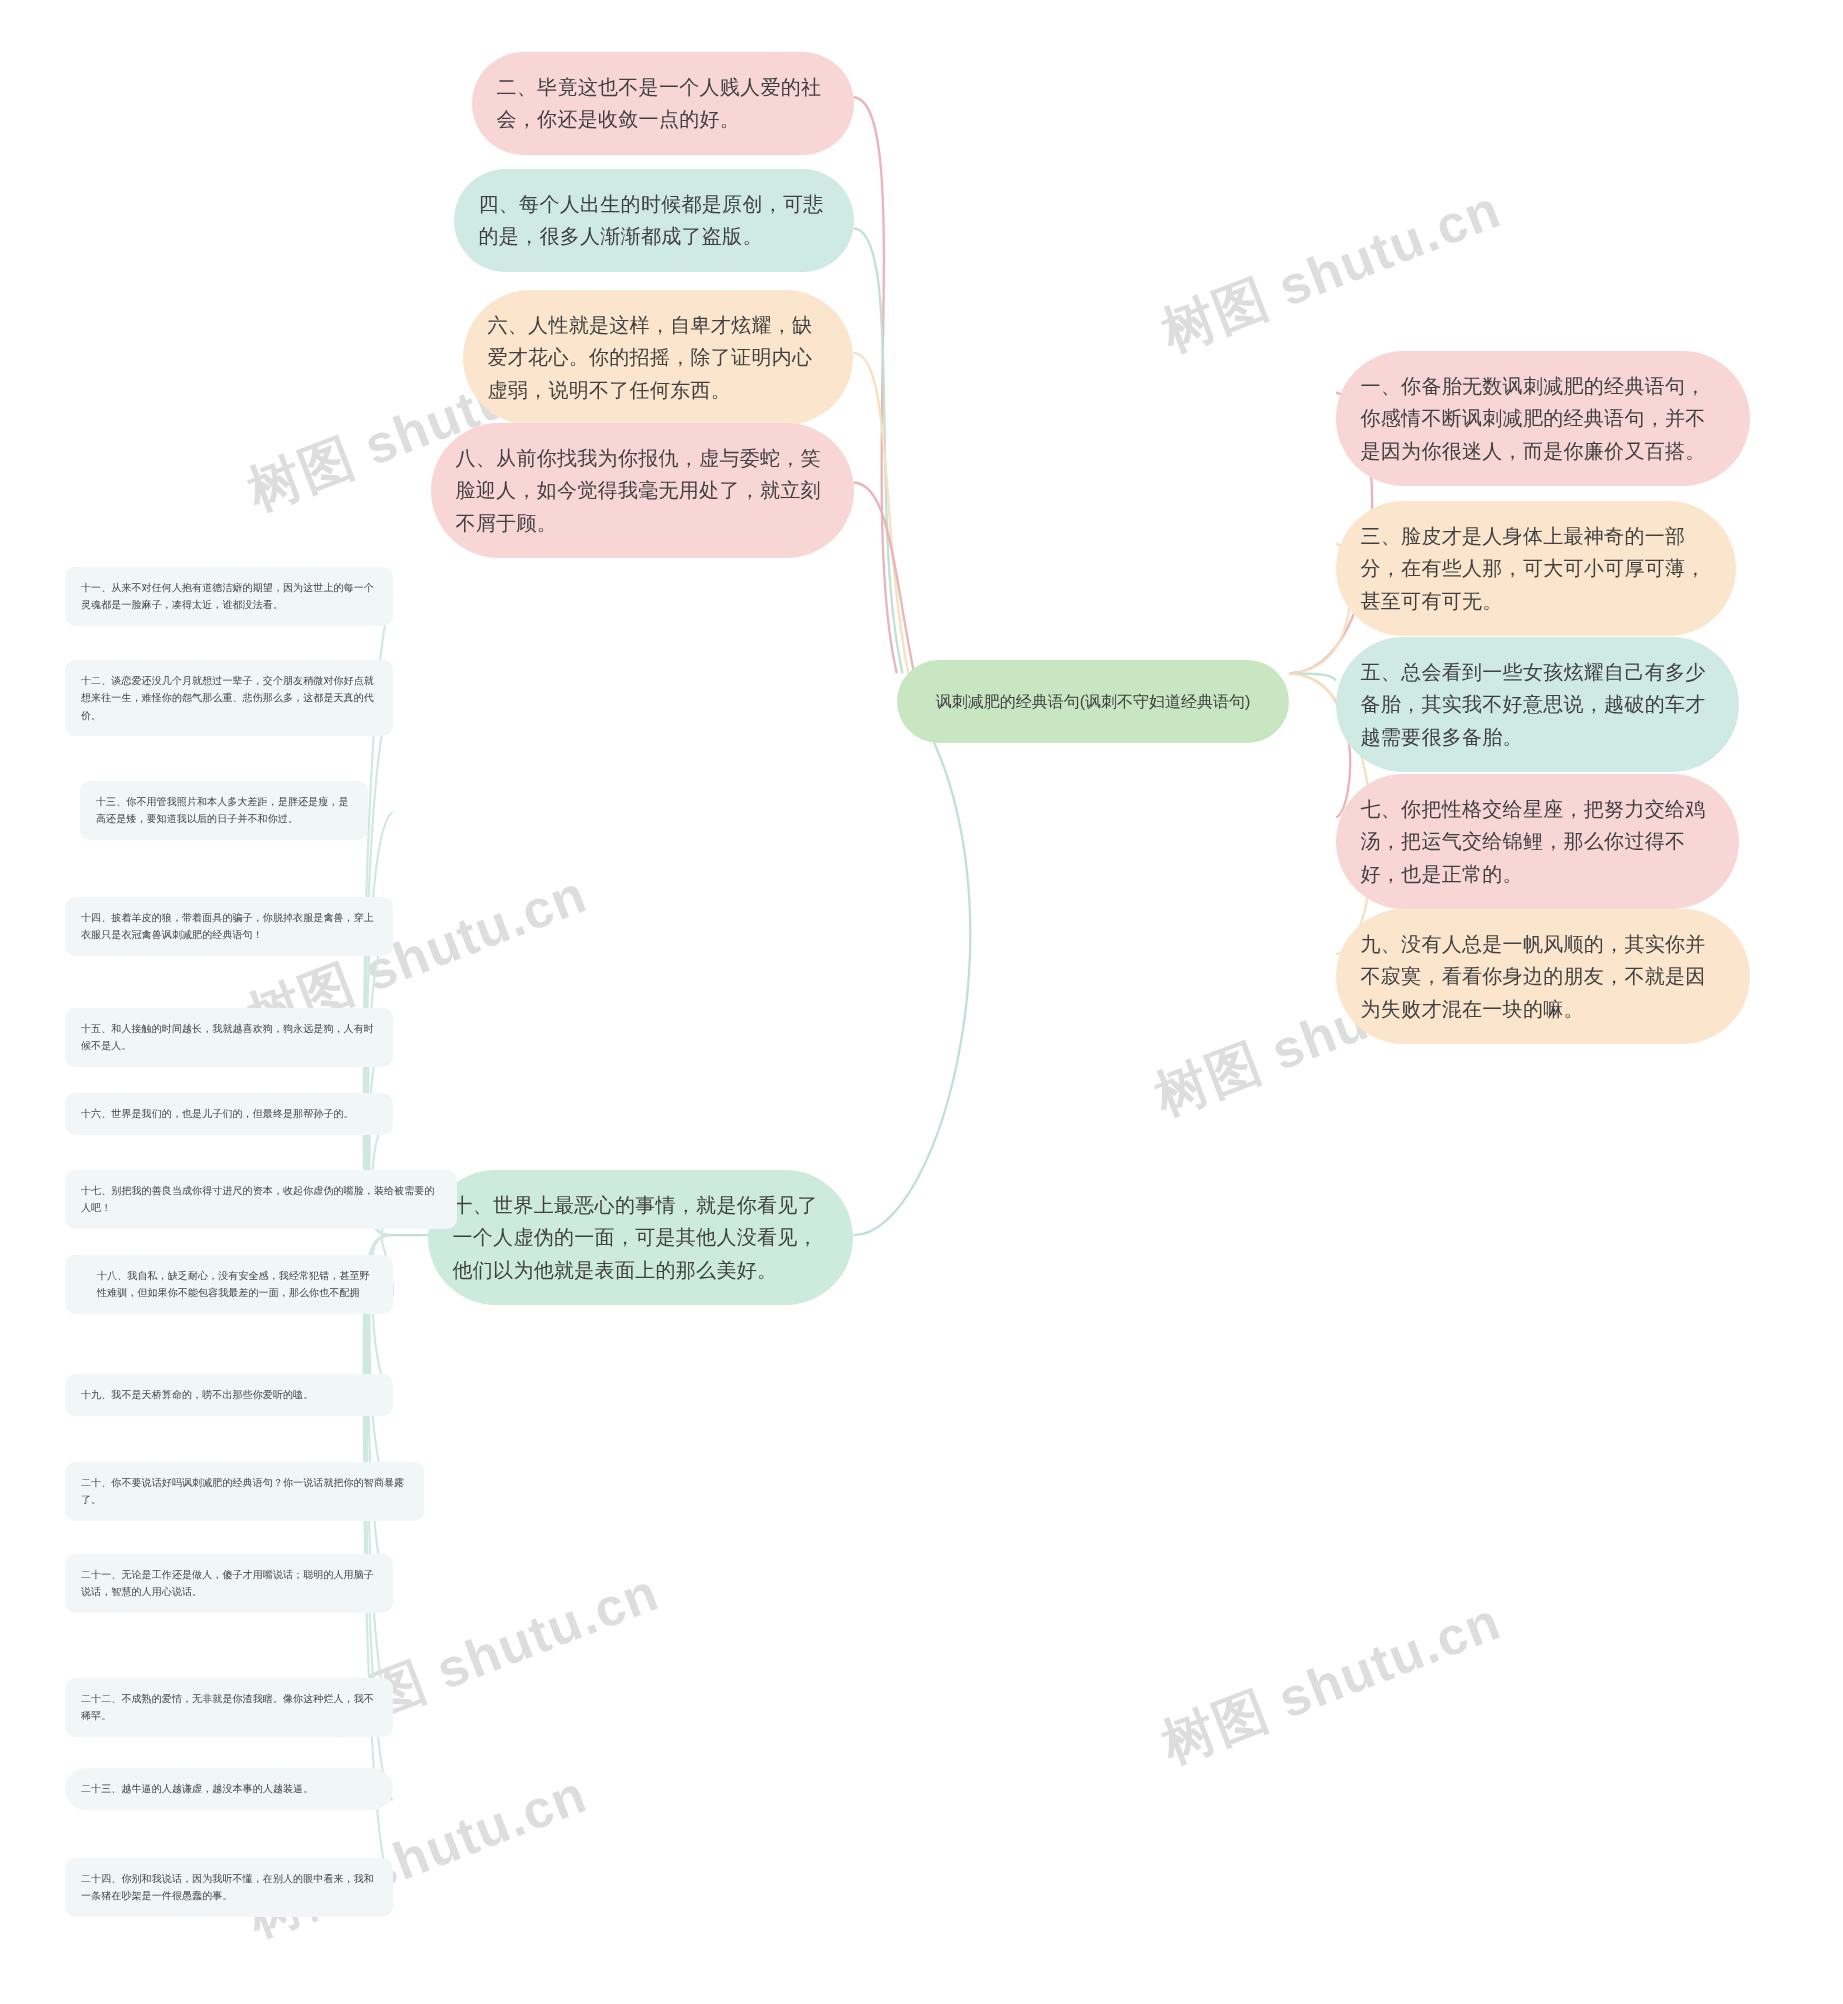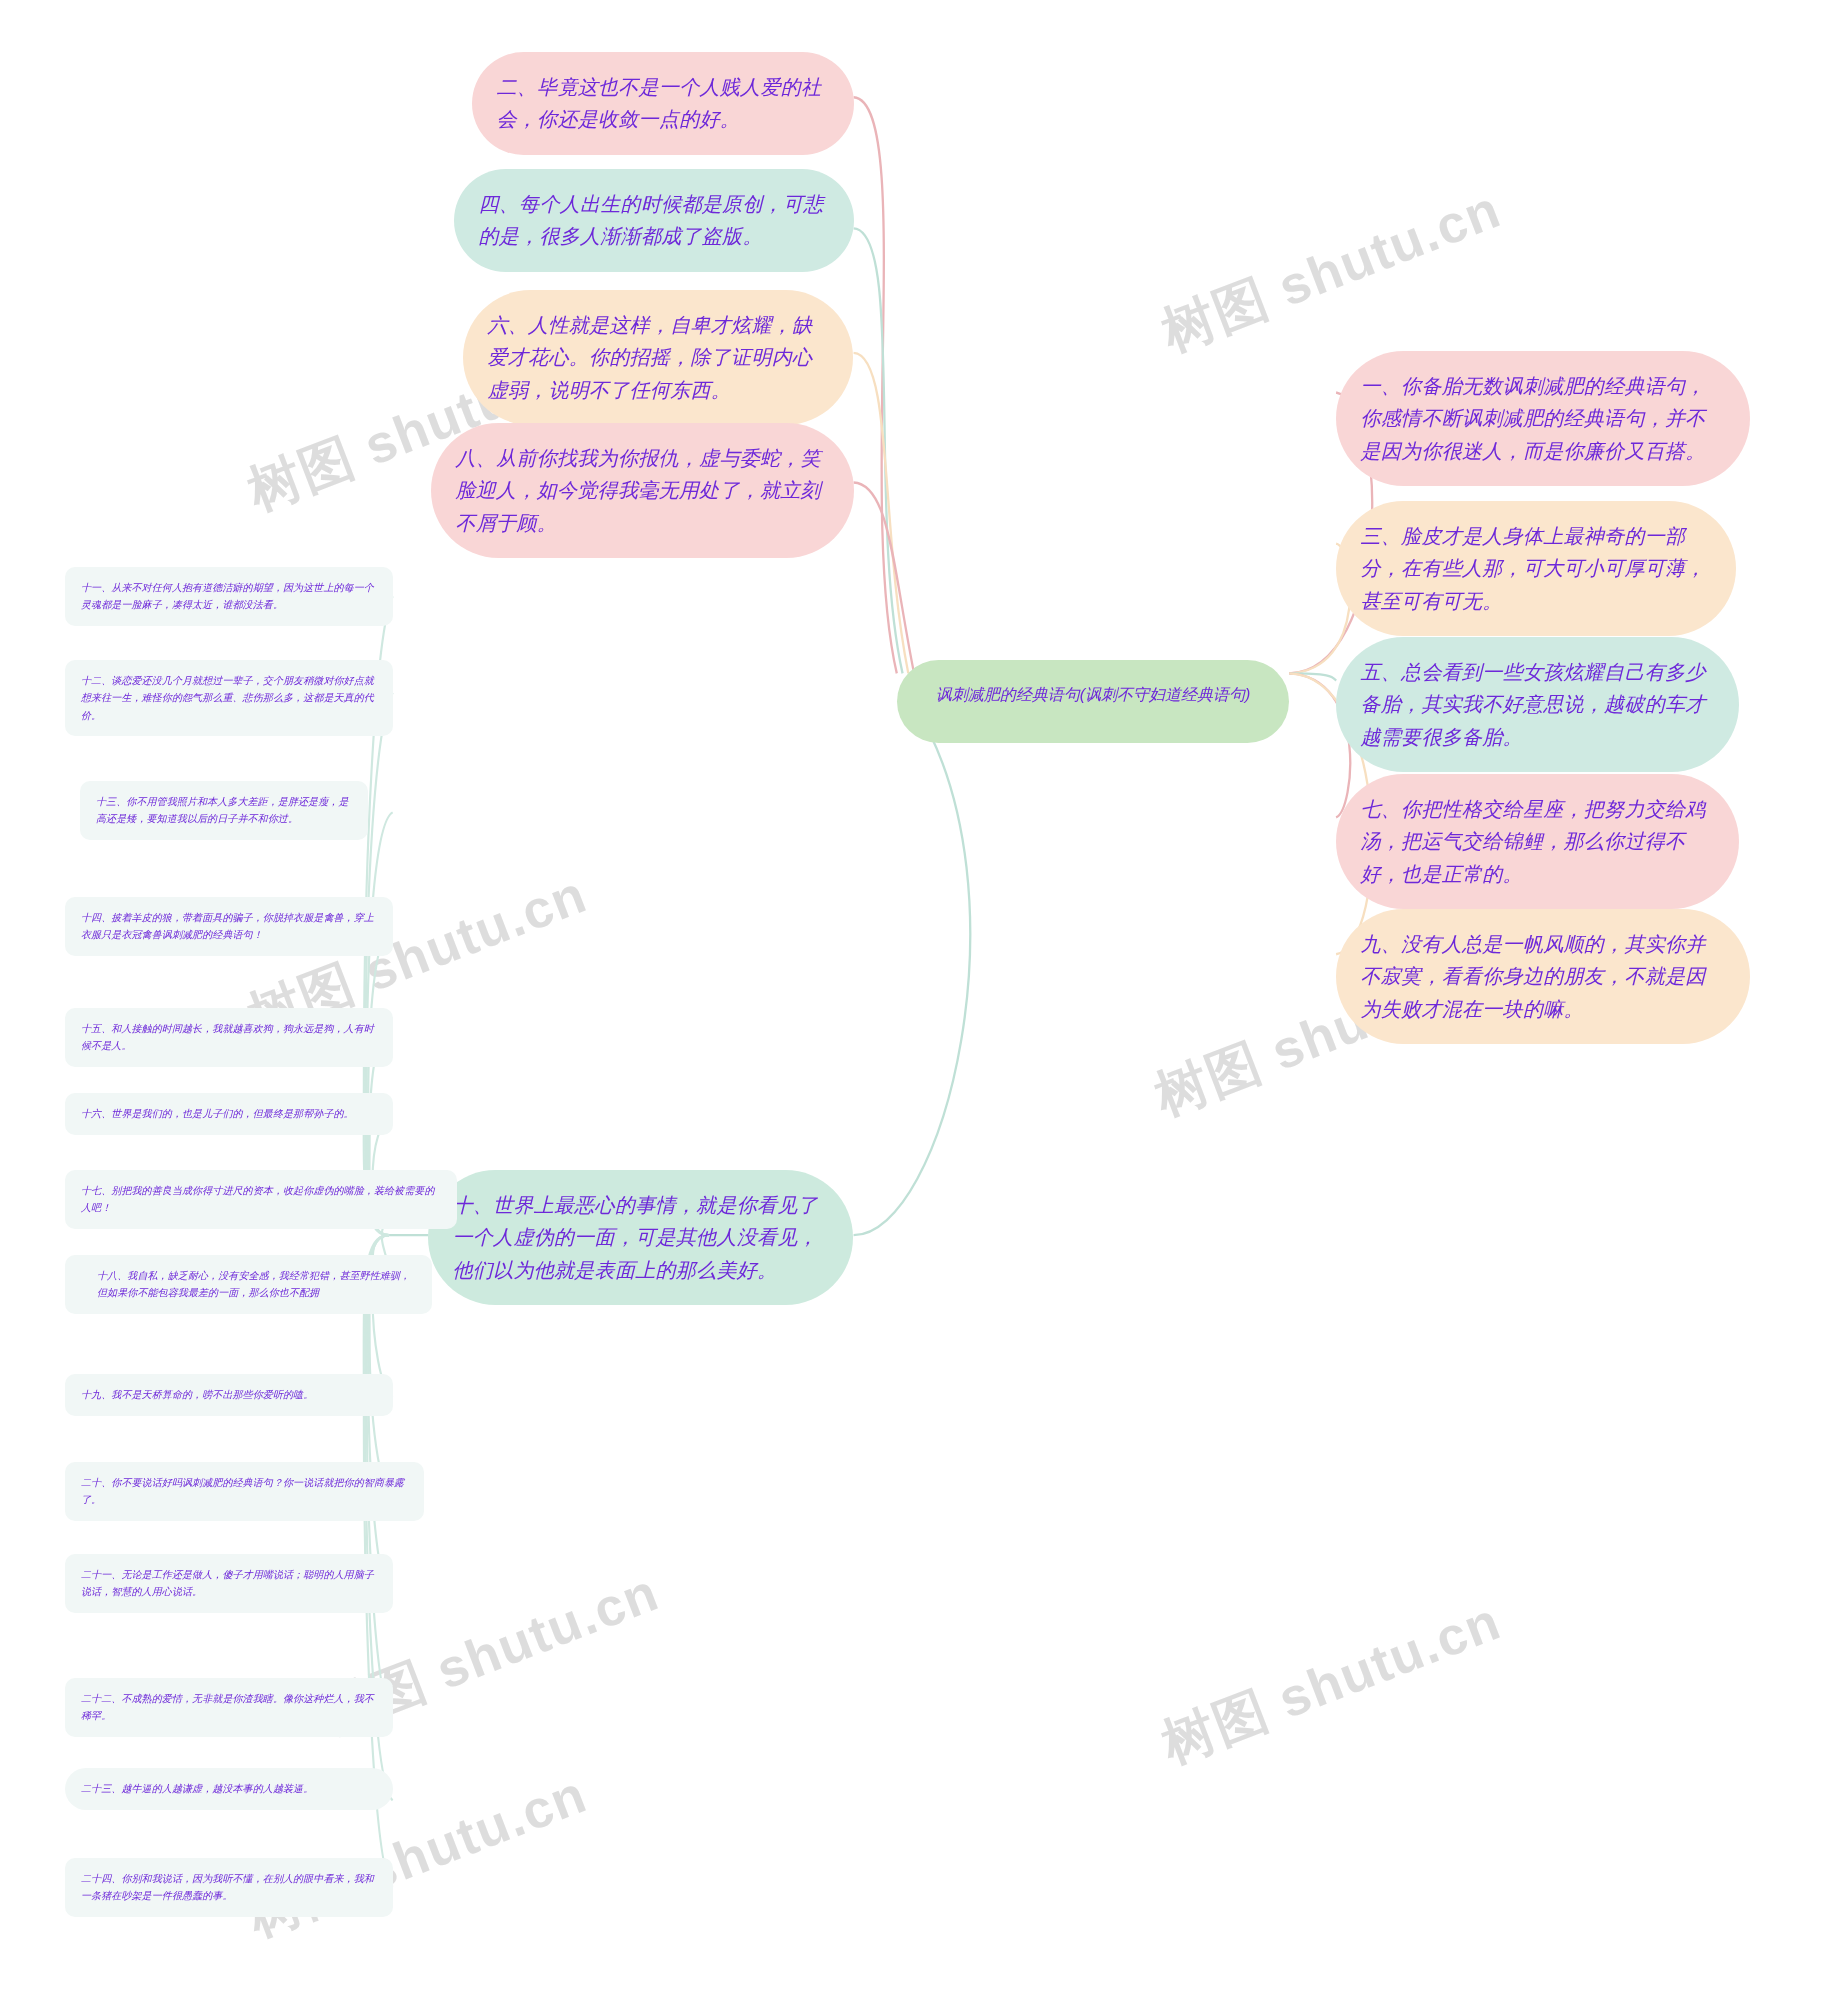--- a/index.html
+++ b/index.html
@@ -28,25 +28,24 @@
     transform-origin: left top;
     transform: rotate(-21deg);
     white-space:nowrap;
     user-select:none;
     opacity:.85;
   }
 
   .node {
     position:absolute;
     display:flex;
-    align-items:flex-start;
+    align-items:center;
     border-radius:719px;
-    color:#6d28d9;
+    color:#404040;
     line-height:1.62;
-    font-style:italic;
   }
   .node .txt { width:100%; }
 
   
   .lvl1 {
     font-size:20px;
     padding:19px 24.5px;
     letter-spacing:0.3px;
   }
   
@@ -189,21 +188,21 @@
   </div>
 
   <div class="node lvl2 c-faint" style="left:65px; top:1093px; width:328px;">
     <div class="txt">十六、世界是我们的，也是儿子们的，但最终是那帮孙子的。</div>
   </div>
 
   <div class="node lvl2 c-faint" style="left:65px; top:1170px; width:392px;">
     <div class="txt">十七、别把我的善良当成你得寸进尺的资本，收起你虚伪的嘴脸，装给被需要的人吧！</div>
   </div>
 
-  <div class="node lvl2 c-faint" style="left:65px; top:1255px; width:367px;padding-left:32px;">
+  <div class="node lvl2 c-faint" style="left:65px; top:1255px; width:328px;padding-left:32px;">
     <div class="txt">十八、我自私，缺乏耐心，没有安全感，我经常犯错，甚至野性难驯，但如果你不能包容我最差的一面，那么你也不配拥</div>
   </div>
 
   <div class="node lvl2 c-faint" style="left:65px; top:1374px; width:328px;">
     <div class="txt">十九、我不是天桥算命的，唠不出那些你爱听的嗑。</div>
   </div>
 
   <div class="node lvl2 c-faint" style="left:65px; top:1462px; width:359px;">
     <div class="txt">二十、你不要说话好吗讽刺减肥的经典语句？你一说话就把你的智商暴露了。</div>
   </div>

